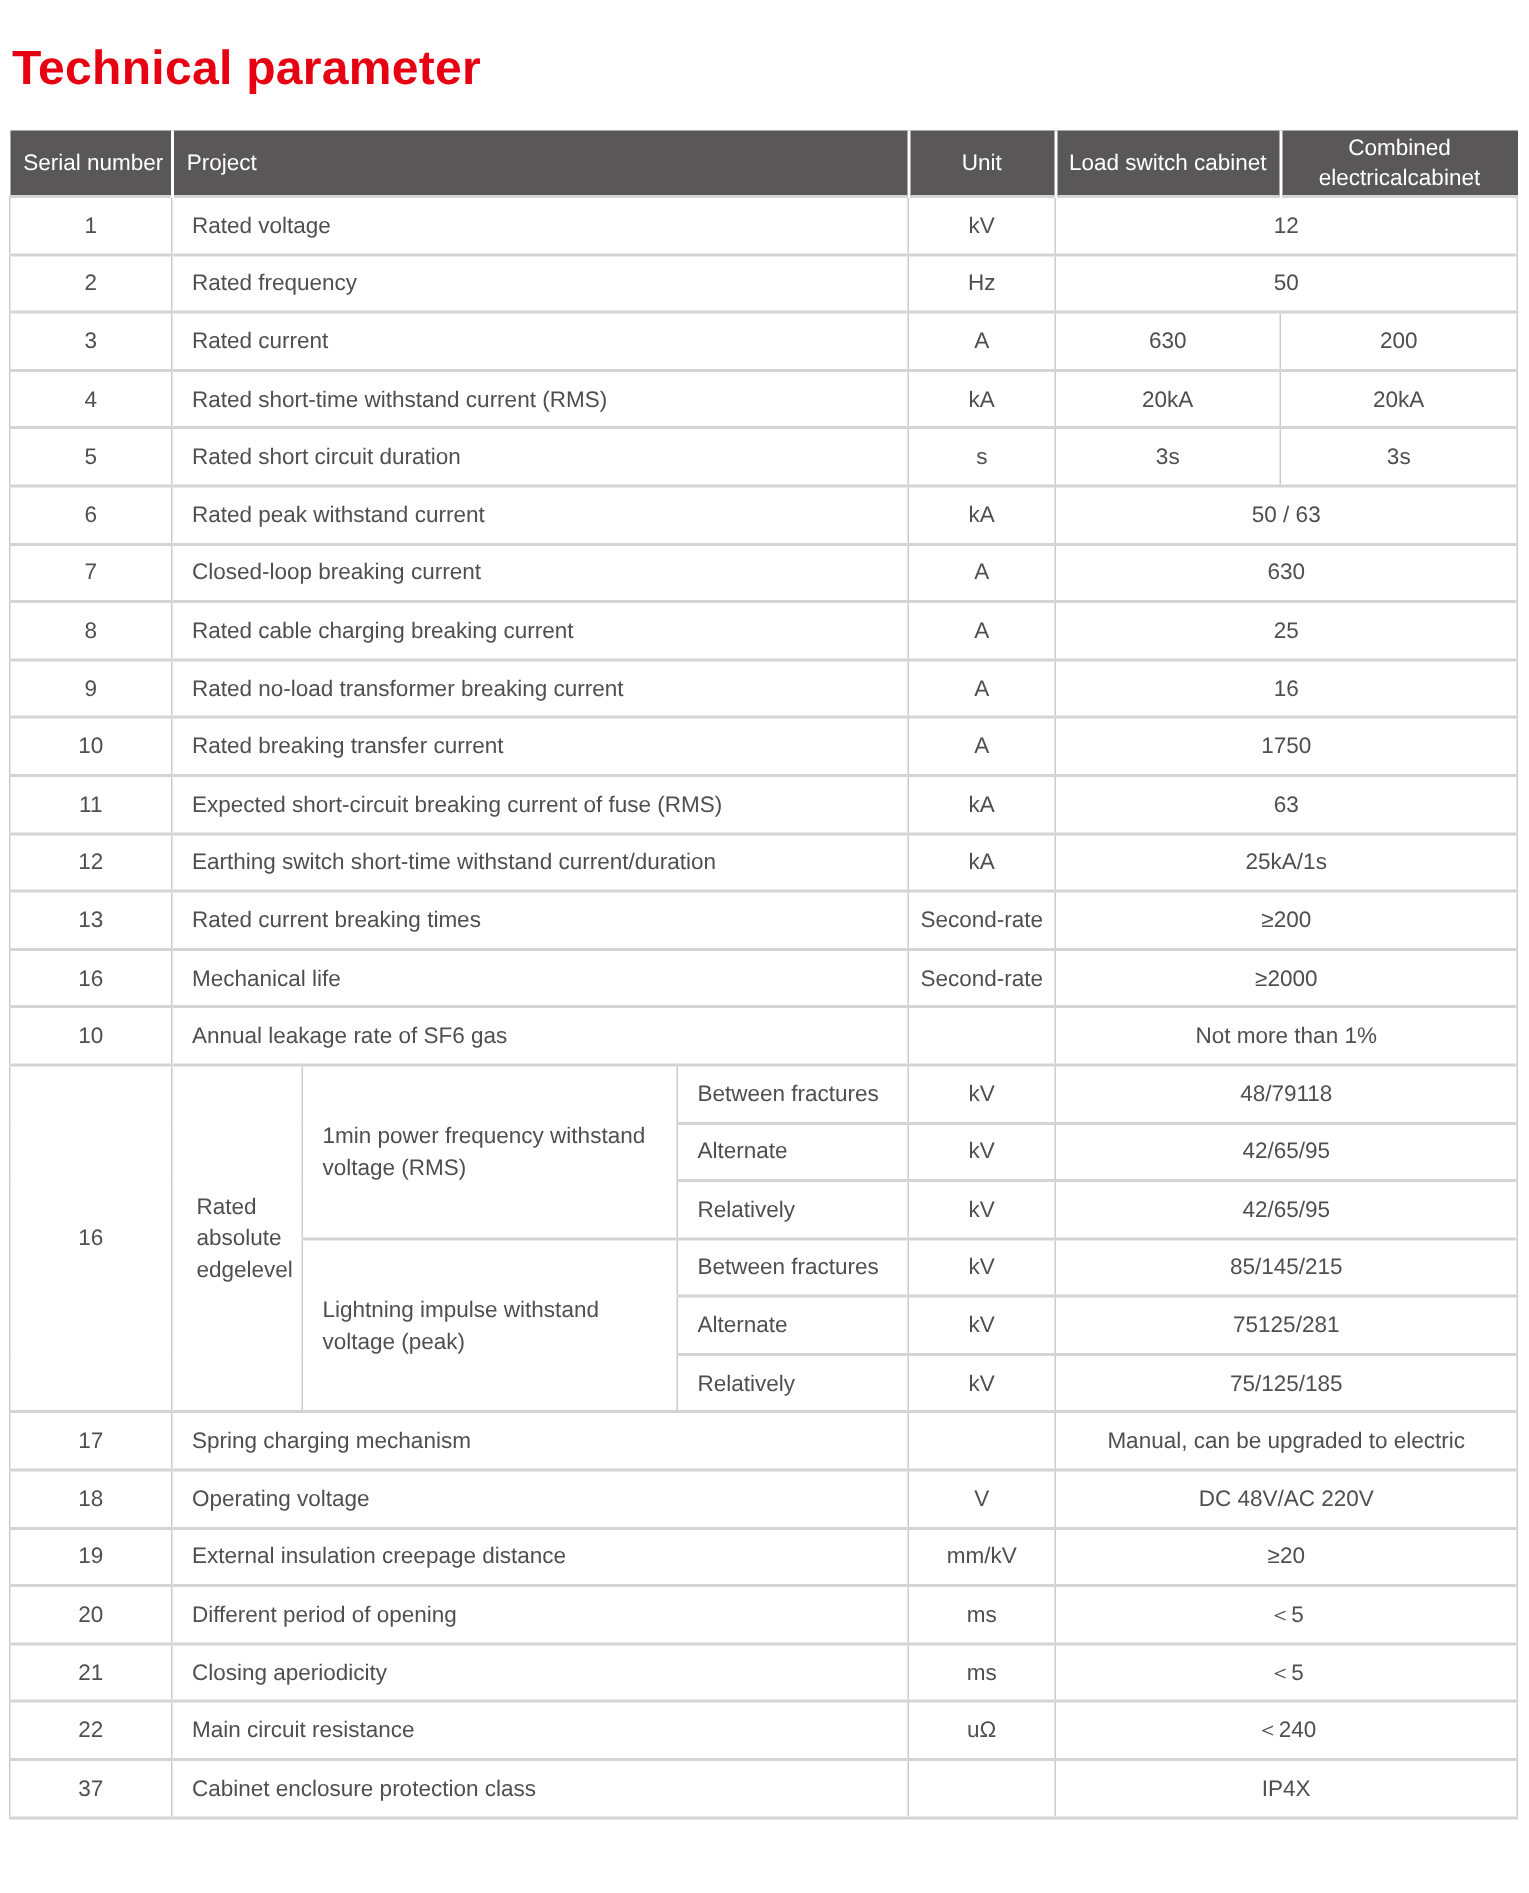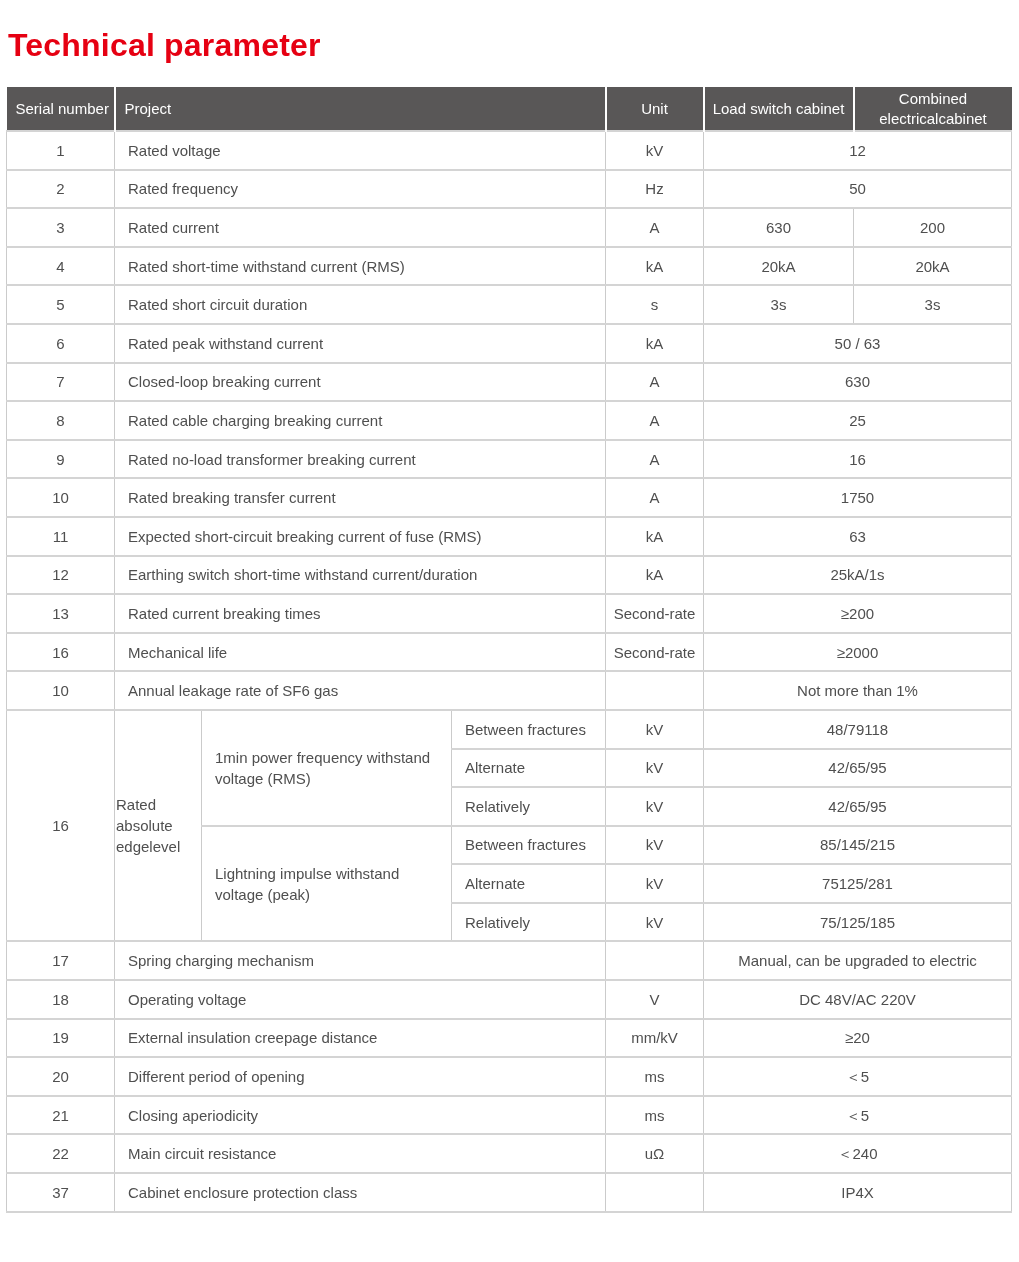--- a/index.html
+++ b/index.html
@@ -63,21 +63,21 @@
     overflow: hidden;
   }
   table.ptable tbody td.cell-project,
   table.ptable tbody td.cell-group,
   table.ptable tbody td.cell-sublabel,
   table.ptable tbody td.cell-subname {
     text-align: left;
     padding-left: 13px;
     padding-right: 8px;
   }
-  table.ptable tbody td.cell-group { padding-left: 1px; padding-right: 6px; }
+  table.ptable tbody td.cell-group { padding-left: 16px; padding-right: 6px; }
   td.nodiv { border-left-style: hidden; }
 </style>
 </head>
 <body>
 
 <div class="page">
   <h1 class="title">Technical parameter</h1>
 
   <table class="ptable">
     <colgroup>

